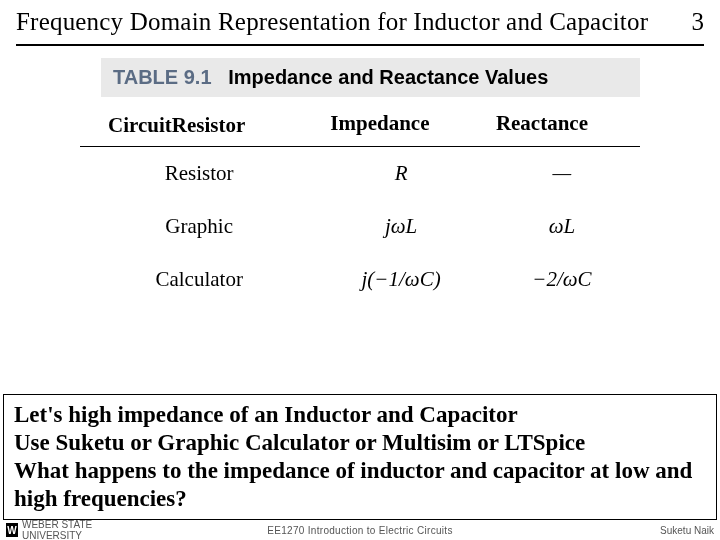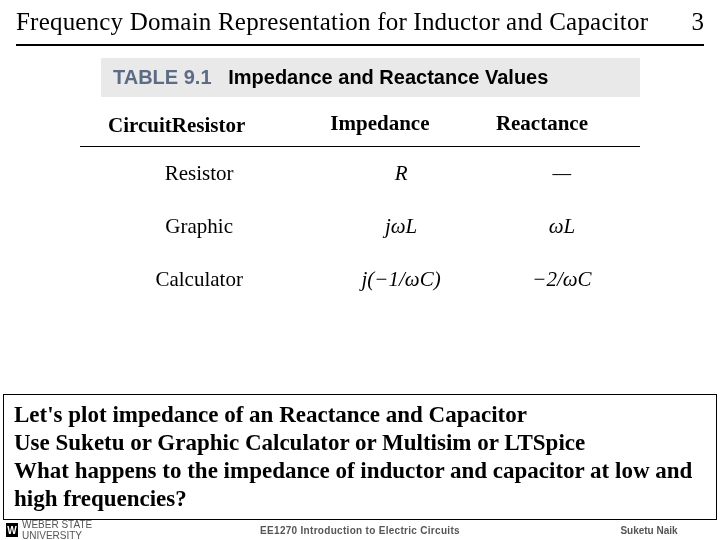--- a/index.html
+++ b/index.html
@@ -12,22 +12,22 @@
   .table-caption { background: #e9e9e9; padding: 8px 12px; font-family: "Trebuchet MS", Verdana, sans-serif; font-weight: 700; font-size: 20px; color: #000; margin-left: 21px; }
   .caption-num { color: #5b6c84; font-weight: 700; }
   table.tbl { width: 100%; border-collapse: collapse; font-family: "Times New Roman", serif; font-size: 21px; }
   table.tbl th { text-align: left; font-weight: 700; padding: 14px 12px 10px 12px; border-bottom: 1.5px solid #000; vertical-align: bottom; }
   table.tbl td { text-align: center; padding: 14px 12px; font-size: 21px; }
   .math { font-style: italic; font-family: "Times New Roman", serif; }
   .callout { position: absolute; left: 3px; right: 3px; bottom: 20px; border: 1.5px solid #000; background: #fff; padding: 6px 10px 6px 10px; font-size: 23px; line-height: 1.22; font-weight: 700; }
   .footer { position: absolute; left: 0; right: 0; bottom: 0; height: 20px; display: flex; align-items: center; font-family: Arial, Helvetica, sans-serif; font-size: 10px; color: #555; padding: 0 6px; }
   .footer-left { width: 130px; display: flex; align-items: center; gap: 4px; }
   .w-badge { width: 14px; height: 14px; background: #000; color: #fff; font-weight: 700; font-size: 10px; display: inline-flex; align-items: center; justify-content: center; }
-  .footer-center { flex: 1; text-align: center; font-weight: 700; letter-spacing: 0.3px; }
-  .footer-right { width: 130px; text-align: center; font-weight: 700; }
+  .footer-center { flex: 1; text-align: center; font-weight: 400; letter-spacing: 0.3px; }
+  .footer-right { width: 130px; text-align: right; font-weight: 400; }
   
   .th-stack { display: flex; flex-direction: row; line-height: 1.05; margin-left: 16px; }
 </style>
 </head>
 <body>
 
 <div class="slide">
 
   <div class="title-bar">
     <span class="title-text">Frequency Domain Representation for Inductor and Capacitor</span>
@@ -66,21 +66,21 @@
         <tr>
           <td>Calculator</td>
           <td class="math">j(−1/ωC)</td>
           <td class="math">−2/ωC</td>
         </tr>
       </tbody>
     </table>
   </div>
 
   <div class="callout">
-    <div>Let's plot impedance of an Reactance and Capacitor</div>
+    <div>Let's high impedance of an Inductor and Capacitor</div>
     <div>Use Suketu  or Graphic Calculator or Multisim or LTSpice</div>
     <div>What happens to the impedance of inductor and capacitor at low and high frequencies?</div>
   </div>
 
   <div class="footer">
     <div class="footer-left">
       <span class="w-badge">W</span>
       <span>WEBER STATE UNIVERSITY</span>
     </div>
     <div class="footer-center">EE1270 Introduction to Electric Circuits</div>

